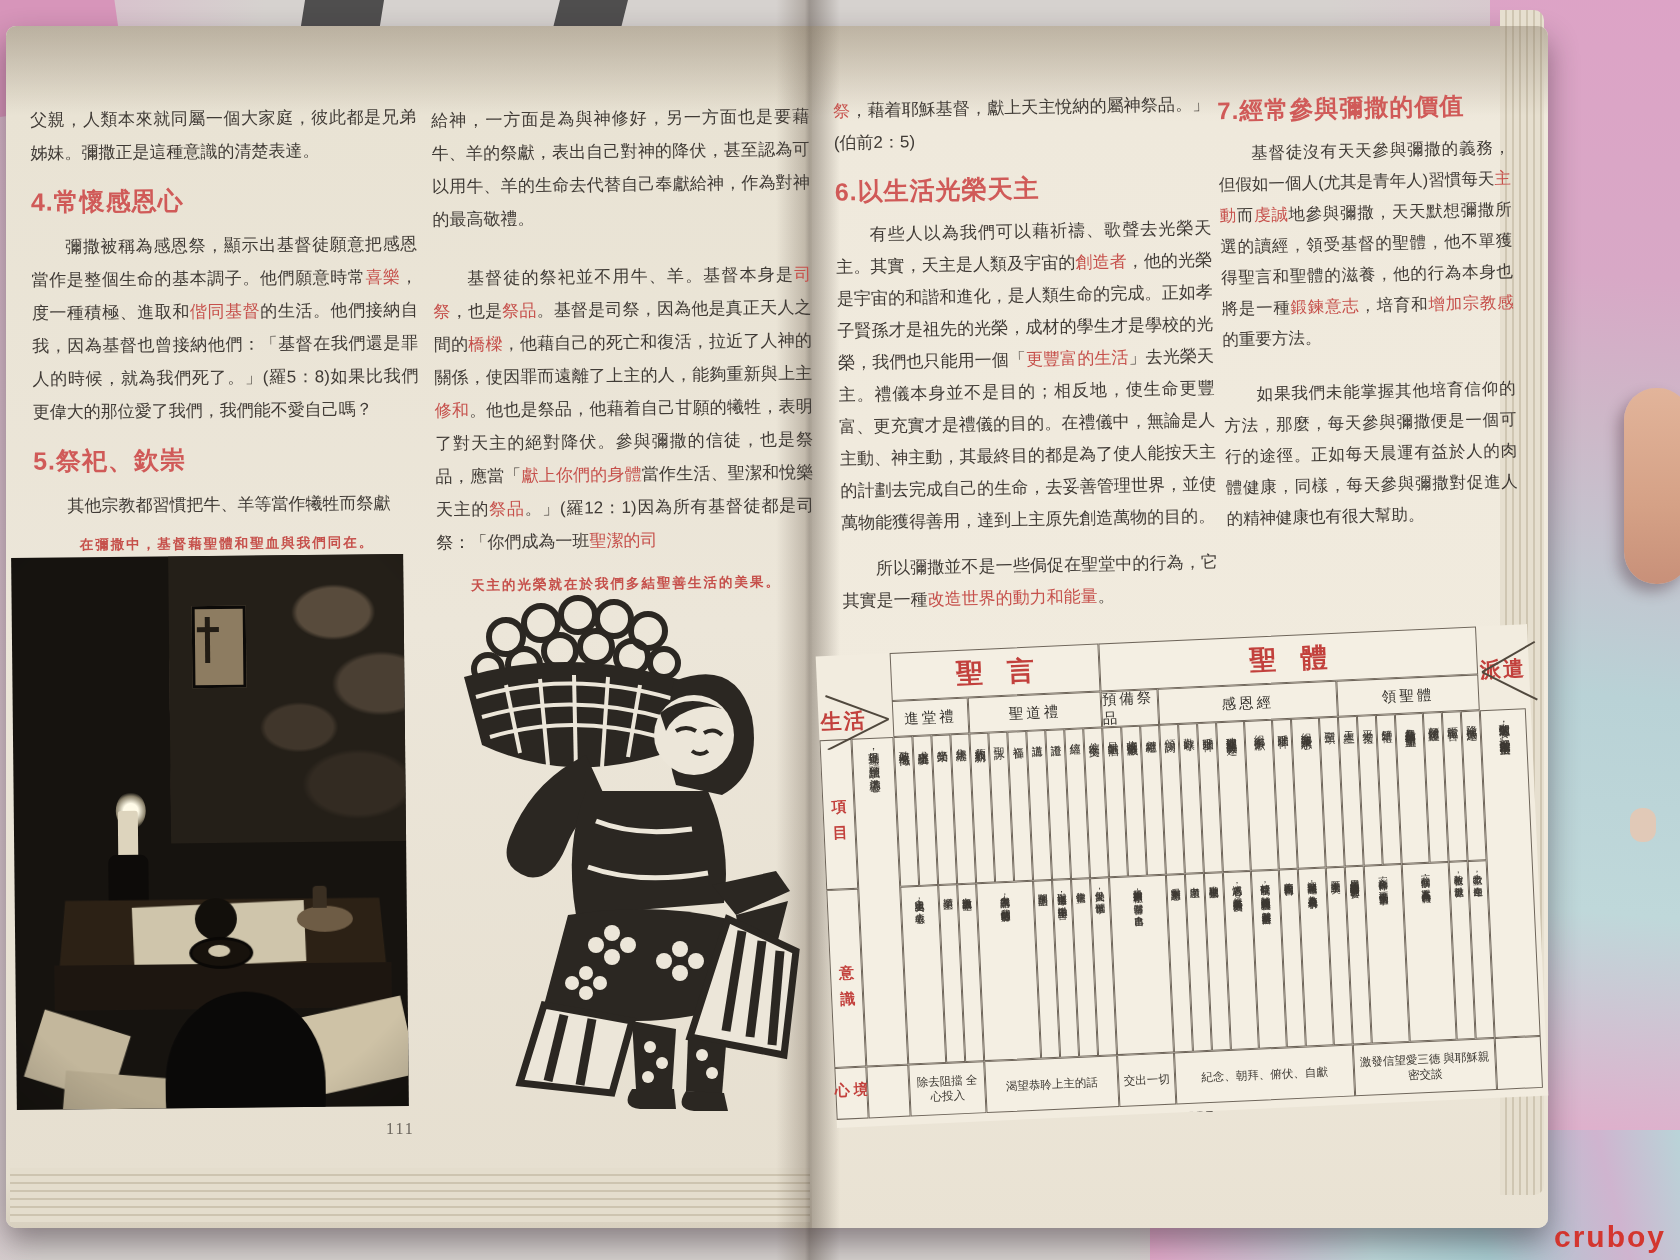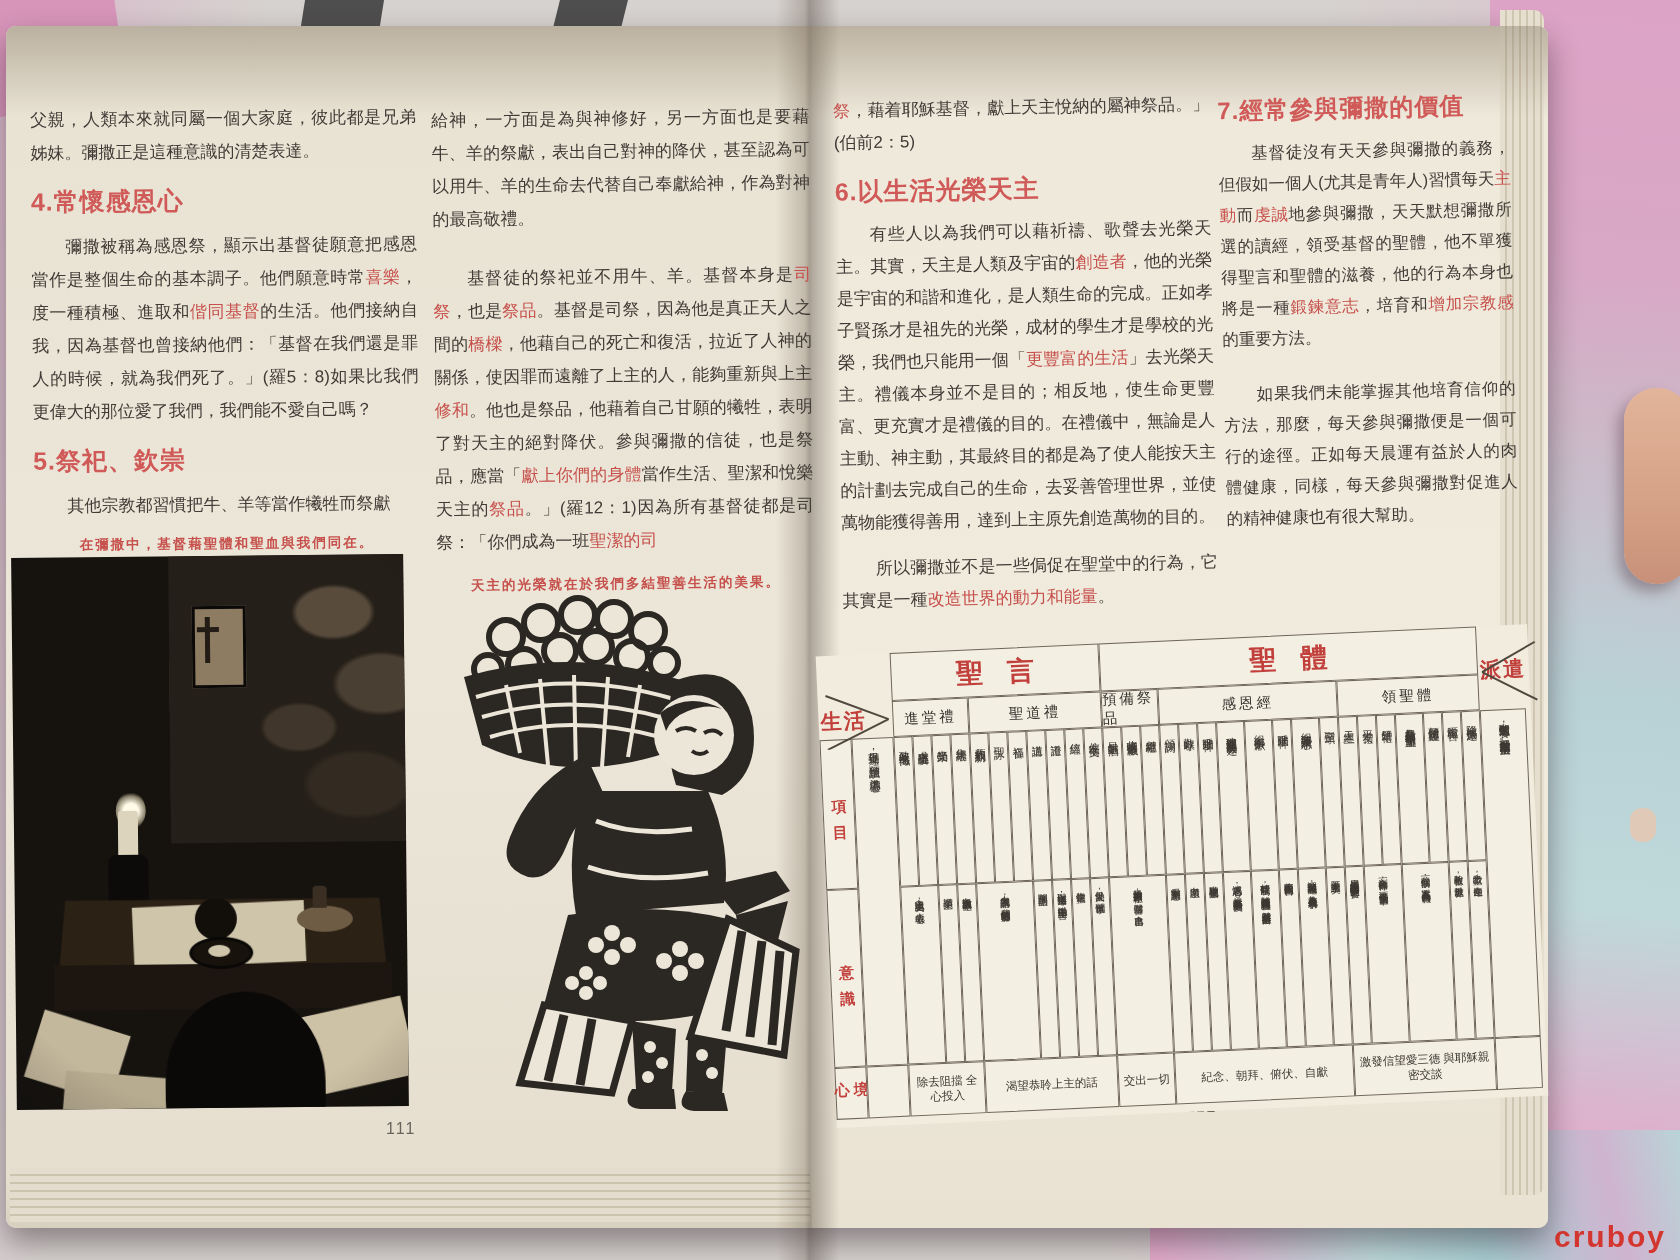--- a/index.html
+++ b/index.html
@@ -37,21 +37,21 @@
   .page-edge-bottom{position:absolute;left:10px;top:1168px;width:800px;height:54px;
     background:repeating-linear-gradient(180deg,#e4ddcd 0 6px,#cdc4b0 6px 8px);}
   .top-curl{position:absolute;left:6px;top:26px;width:1542px;height:90px;border-radius:10px 10px 0 0;
     background:linear-gradient(180deg,rgba(120,105,85,.35),rgba(120,105,85,0));}
   
   .col{position:absolute;color:#403b36;font-size:17px;line-height:33px;text-align:justify;}
   .col p{margin:0 0 14px 0;text-indent:2em;}
   .red{color:#c6504b;}
   h2.sec{color:#d05a58;font-size:25px;margin:16px 0 12px 0;font-weight:bold;letter-spacing:1px;}
   .caption{color:#c6504b;font-size:13.5px;text-align:center;text-indent:0;letter-spacing:2px;font-weight:bold;}
-  .pagenum{position:absolute;color:#6a645c;font-size:16px;letter-spacing:2px;}
+  .pagenum{position:absolute;color:#6a645c;font-size:16px;letter-spacing:2px;font-family:Liberation Serif, serif;}
   
   .photo{position:absolute;left:14px;top:556px;width:392px;height:552px;background:#16130f;overflow:hidden;transform:rotate(-.6deg);}
   .ph-wall{position:absolute;left:40%;top:0;width:60%;height:52%;
     background:radial-gradient(60px 40px at 70% 20%,#584b3c 0 60%,transparent 70%),
                radial-gradient(70px 46px at 90% 45%,#4a3f33 0 60%,transparent 70%),
                radial-gradient(56px 36px at 55% 60%,#40362b 0 60%,transparent 70%),
                radial-gradient(80px 50px at 80% 80%,#332b22 0 60%,transparent 70%),#241f18;}
   .ph-icon{position:absolute;left:46%;top:9%;width:48px;height:76px;background:#8d7c61;border:3px solid #0c0a08;}
   .ph-icon:before{content:"";position:absolute;left:10px;top:8px;width:5px;height:46px;background:#221c14;}
   .ph-icon:after{content:"";position:absolute;left:2px;top:18px;width:22px;height:5px;background:#221c14;}

